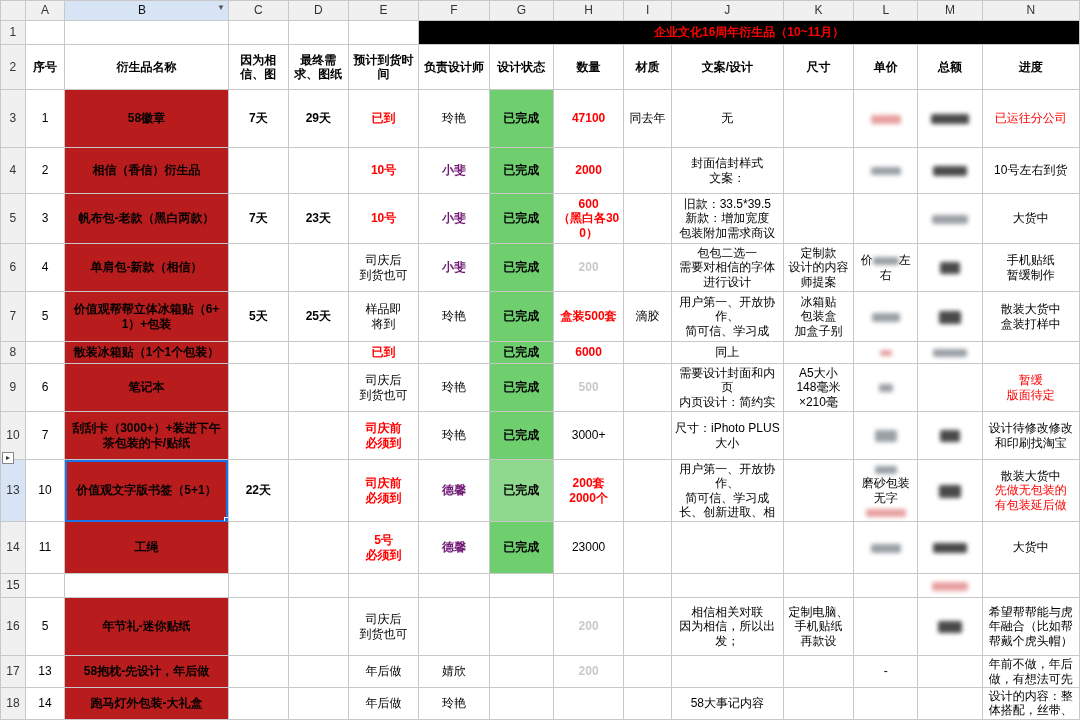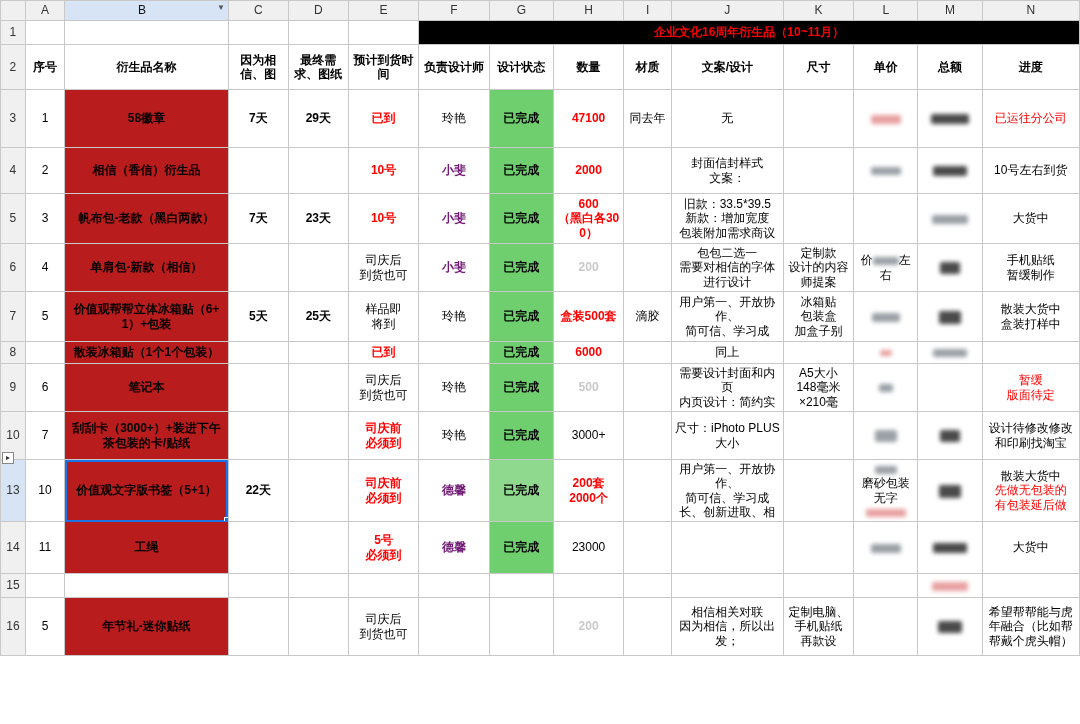--- a/index.html
+++ b/index.html
@@ -452,18 +452,52 @@
       <td></td>
       <td class="multi xsmall">相信相关对联
 因为相信，所以出发；</td>
       <td class="multi xsmall">定制电脑、手机贴纸
 再款设</td>
       <td></td>
       <td><span class="blur blur-dark" style="width:24px;height:12px"></span></td>
       <td class="multi xsmall">希望帮帮能与虎年融合（比如帮帮戴个虎头帽）</td>
     </tr>
 
-
+    <tr style="height:32px">
+      <td class="rowhead">17</td>
+      <td>13</td>
+      <td class="name-cell small">58抱枕-先设计，年后做</td>
+      <td></td>
+      <td></td>
+      <td class="small">年后做</td>
+      <td>婧欣</td>
+      <td></td>
+      <td class="gray bold">200</td>
+      <td></td>
+      <td></td>
+      <td></td>
+      <td>-</td>
+      <td></td>
+      <td class="multi xsmall">年前不做，年后做，有想法可先</td>
+    </tr>
+
+    <tr style="height:26px">
+      <td class="rowhead">18</td>
+      <td>14</td>
+      <td class="name-cell small">跑马灯外包装-大礼盒</td>
+      <td></td>
+      <td></td>
+      <td class="small">年后做</td>
+      <td>玲艳</td>
+      <td></td>
+      <td></td>
+      <td></td>
+      <td class="xsmall">58大事记内容</td>
+      <td></td>
+      <td></td>
+      <td></td>
+      <td class="multi xsmall">设计的内容：整体搭配，丝带、</td>
+    </tr>
   </tbody>
     </table>
 
   <div class="gutter-mark" style="top:452px">▸</div>
 </div>
 
 </body></html>

